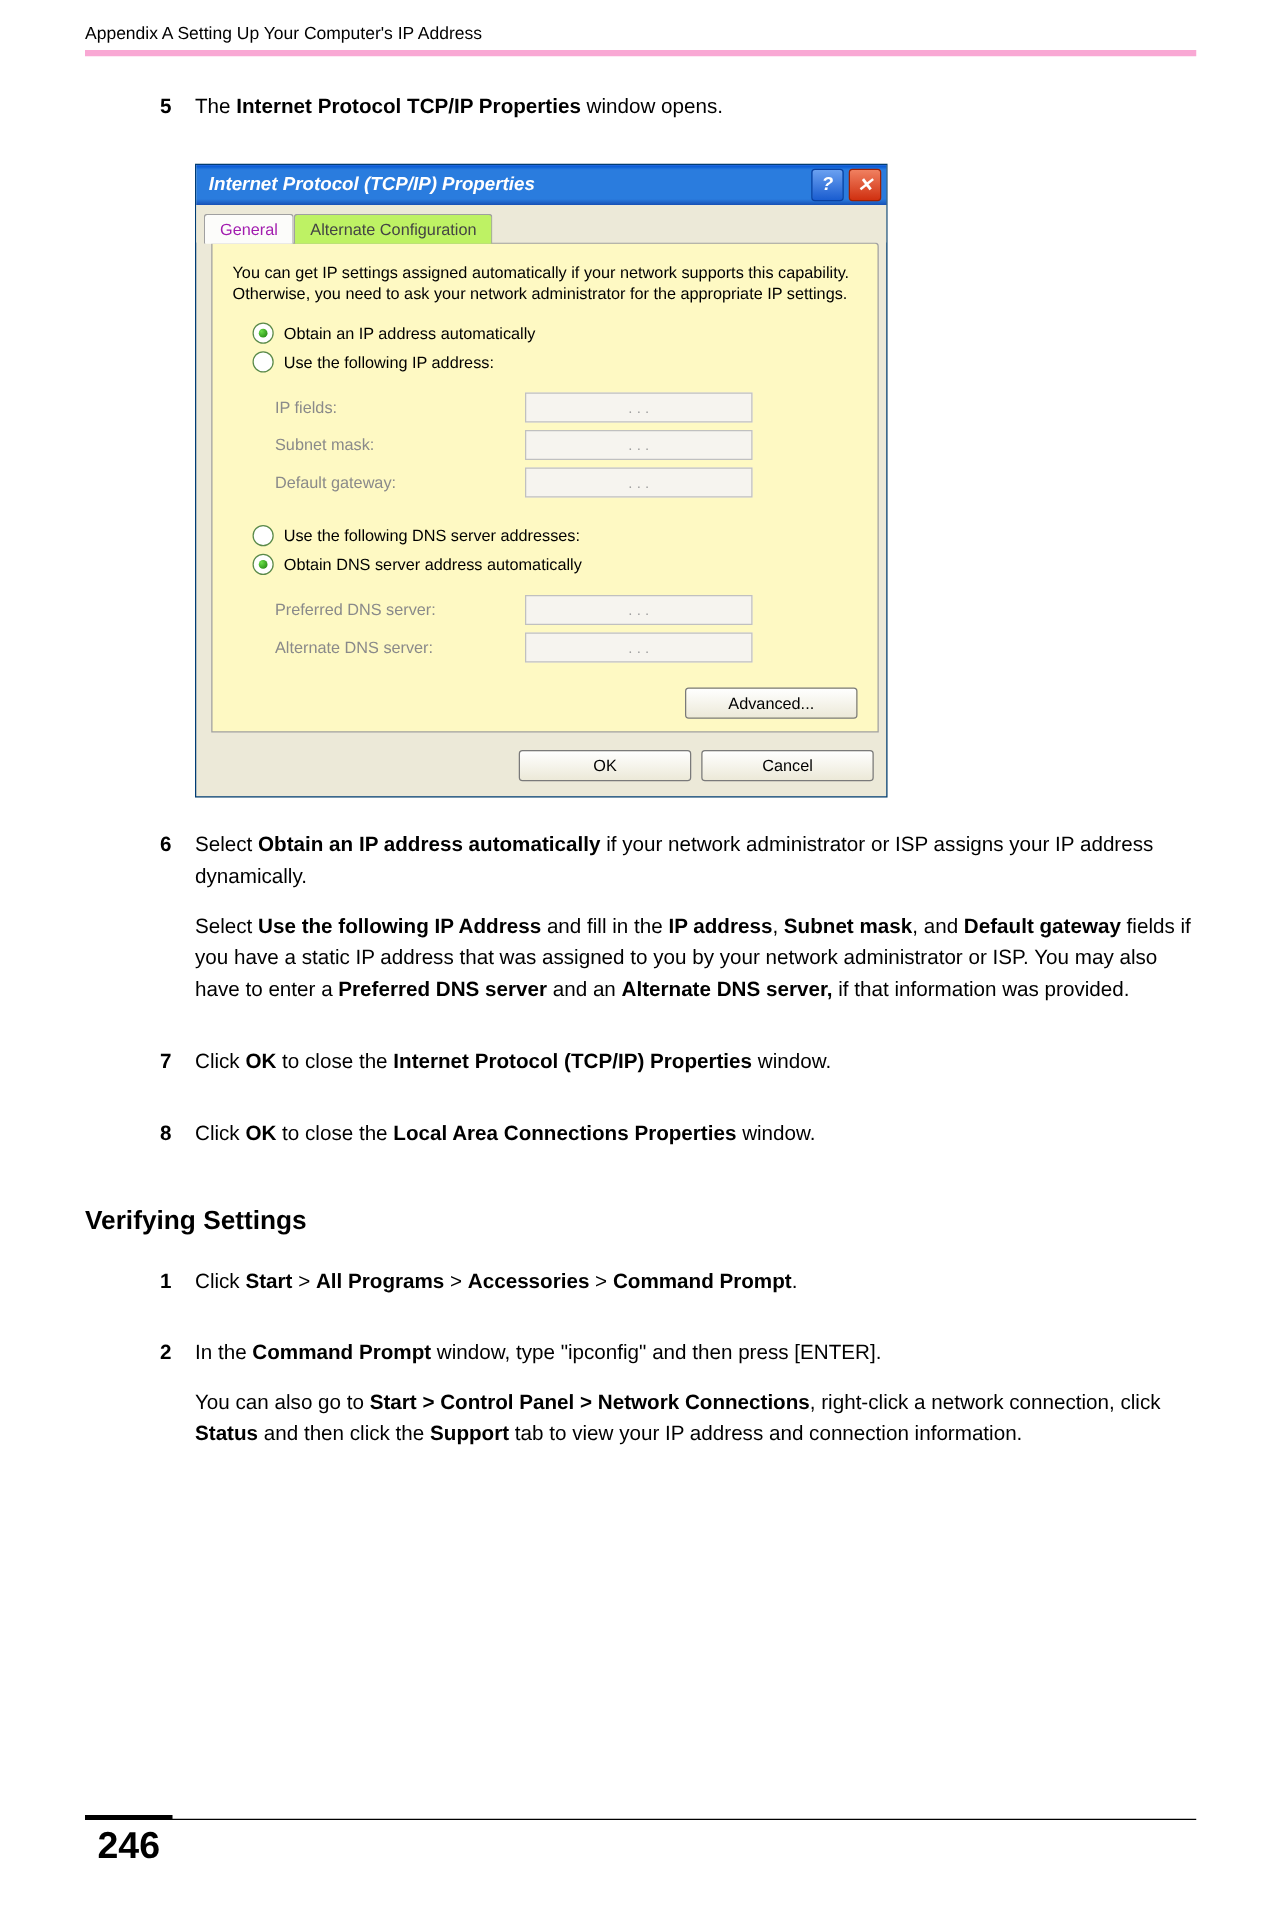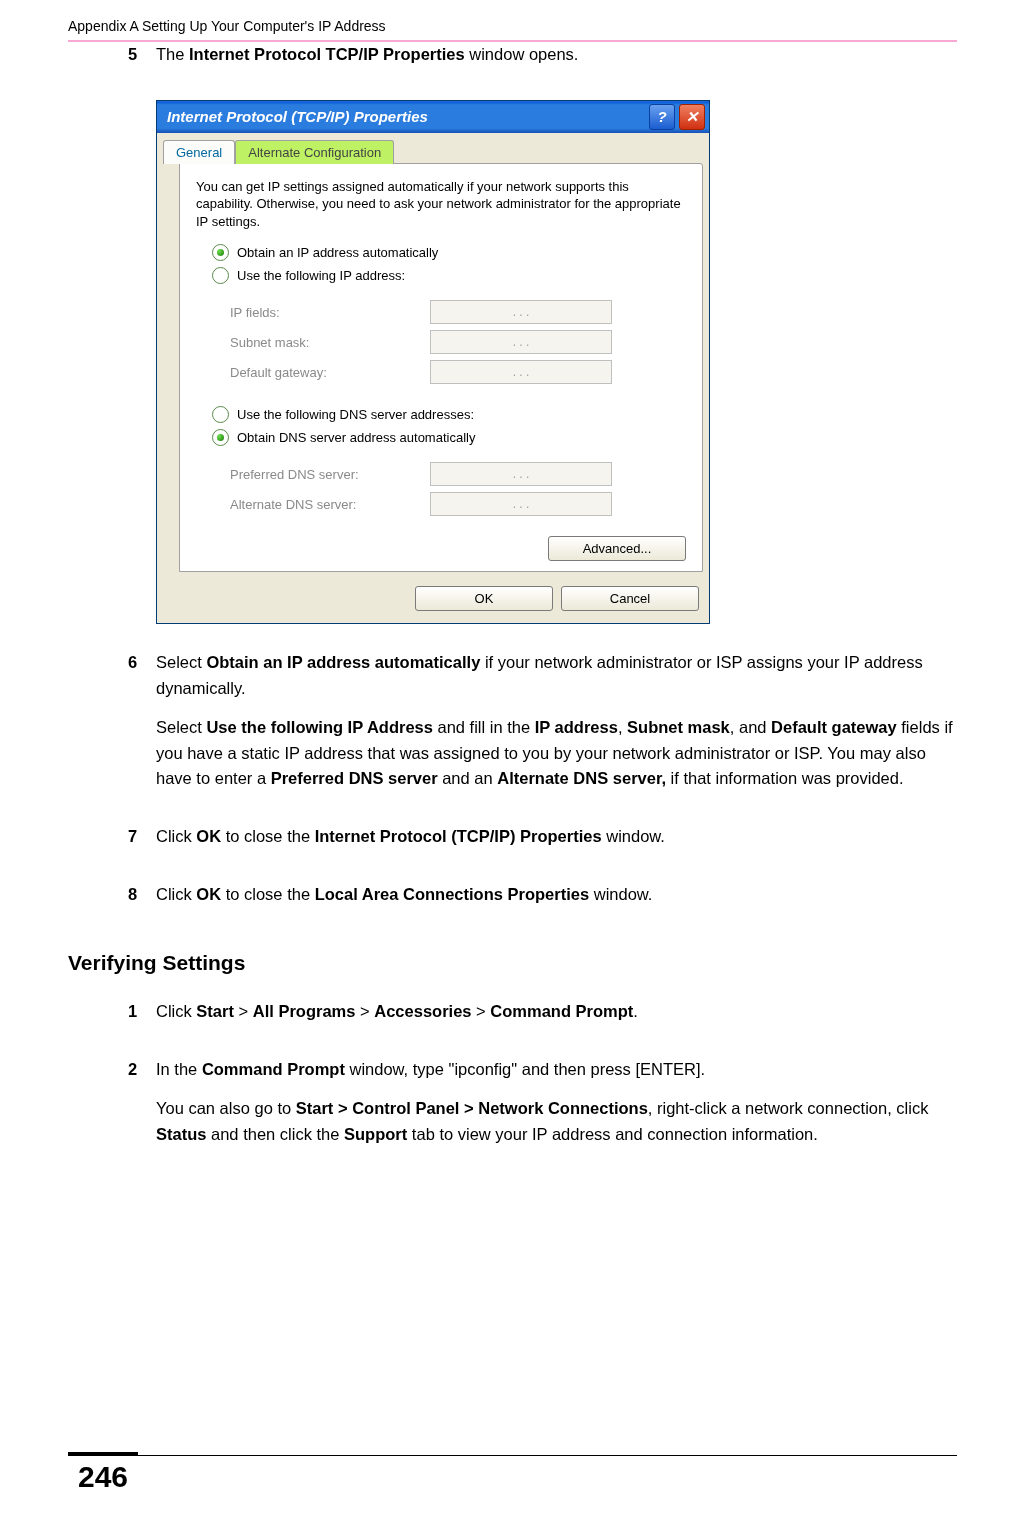--- a/index.html
+++ b/index.html
@@ -14,21 +14,22 @@
     width: 1025px;
     min-height: 1524px;
     position: relative;
     padding: 0 68px;
     box-sizing: border-box;
   }
   .running-header {
     padding-top: 18px;
     font-size: 14px;
     padding-bottom: 6px;
-    border-bottom: 2px solid #f9a8d4;
+    border-bottom: 5px solid #f9a8d4;
+    margin-bottom: 28px;
   }
   .step-row {
     display: flex;
     margin-left: 60px;
     margin-bottom: 18px;
     line-height: 1.55;
     font-size: 16.5px;
   }
   .step-num {
     font-weight: bold;
@@ -94,25 +95,25 @@
     margin-right: 0;
     font-size: 13px;
     border-radius: 3px 3px 0 0;
     position: relative;
     top: 1px;
     color: #444;
   }
   .xp-tab.active {
     background: #fcfcfa;
     z-index: 2;
-    color: #0369a1;
+    color: #a21caf;
   }
   .xp-tab-panel {
-    margin: 0 6px 6px 22px;
-    background: #ffffff;
+    margin: 0 6px 6px 12px;
+    background: #fef9c3;
     border: 1px solid #a0a0a0;
     padding: 14px 16px 10px 16px;
     border-top-right-radius: 3px;
   }
   .xp-desc {
     margin-bottom: 14px;
     line-height: 1.35;
   }
   .xp-radio-row {
     display: flex; align-items: center;

